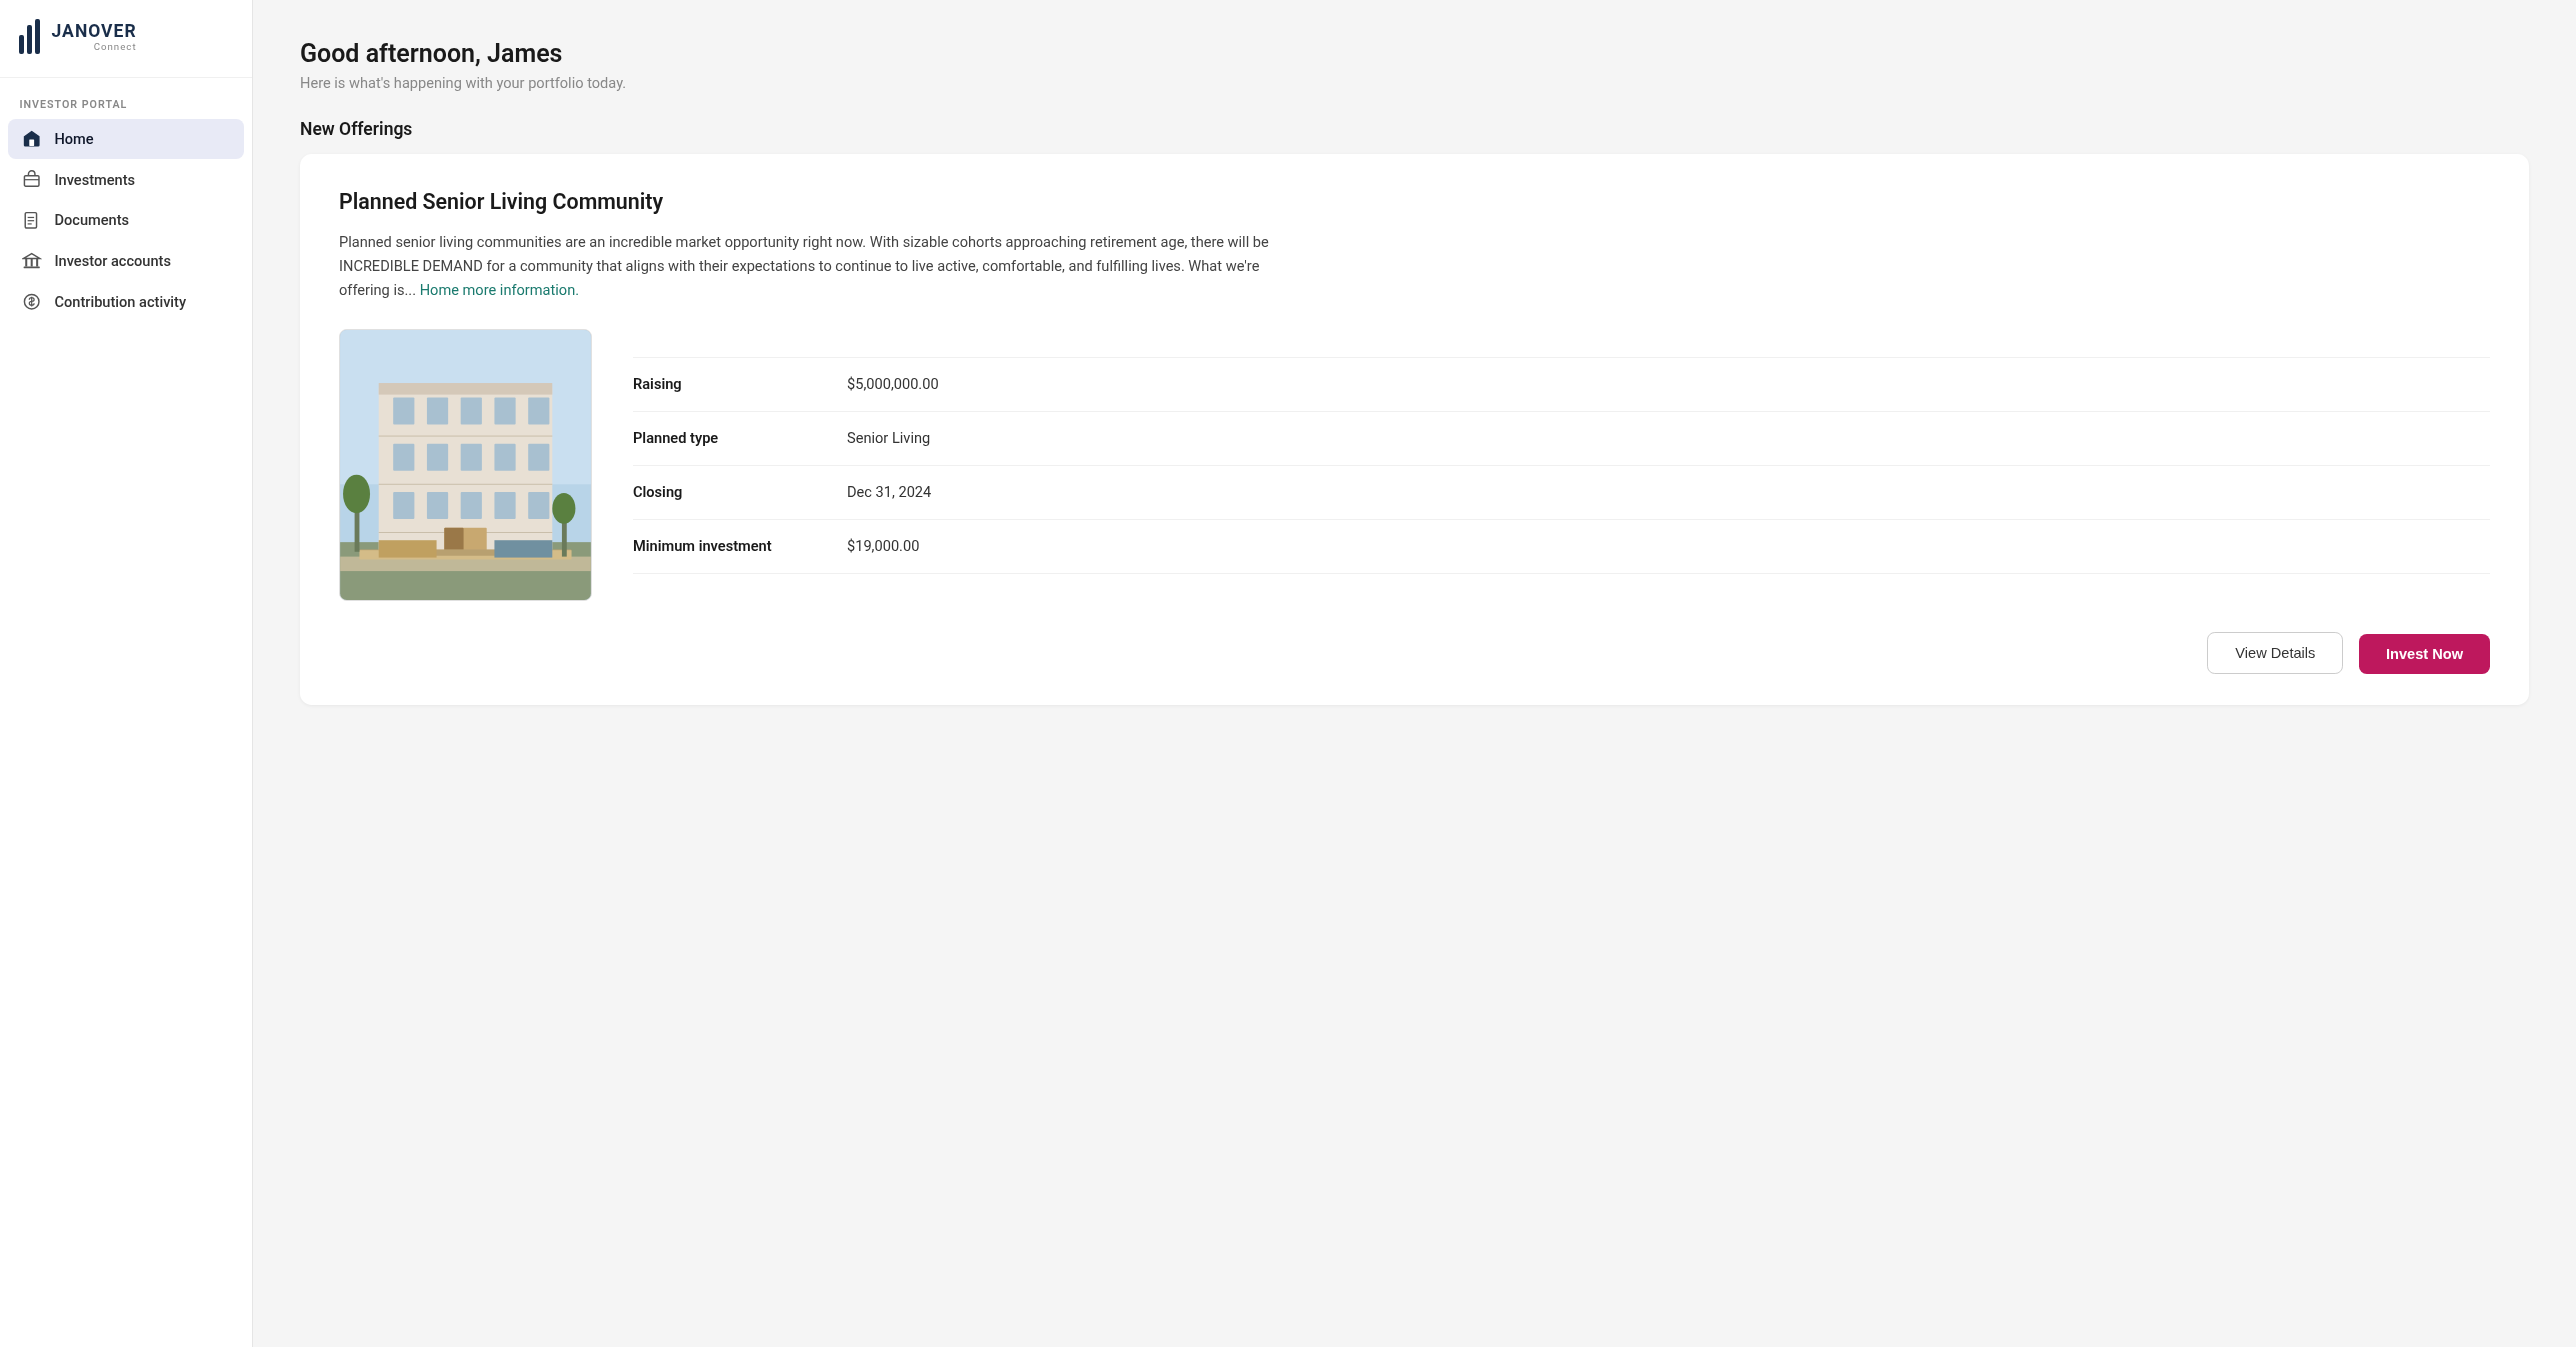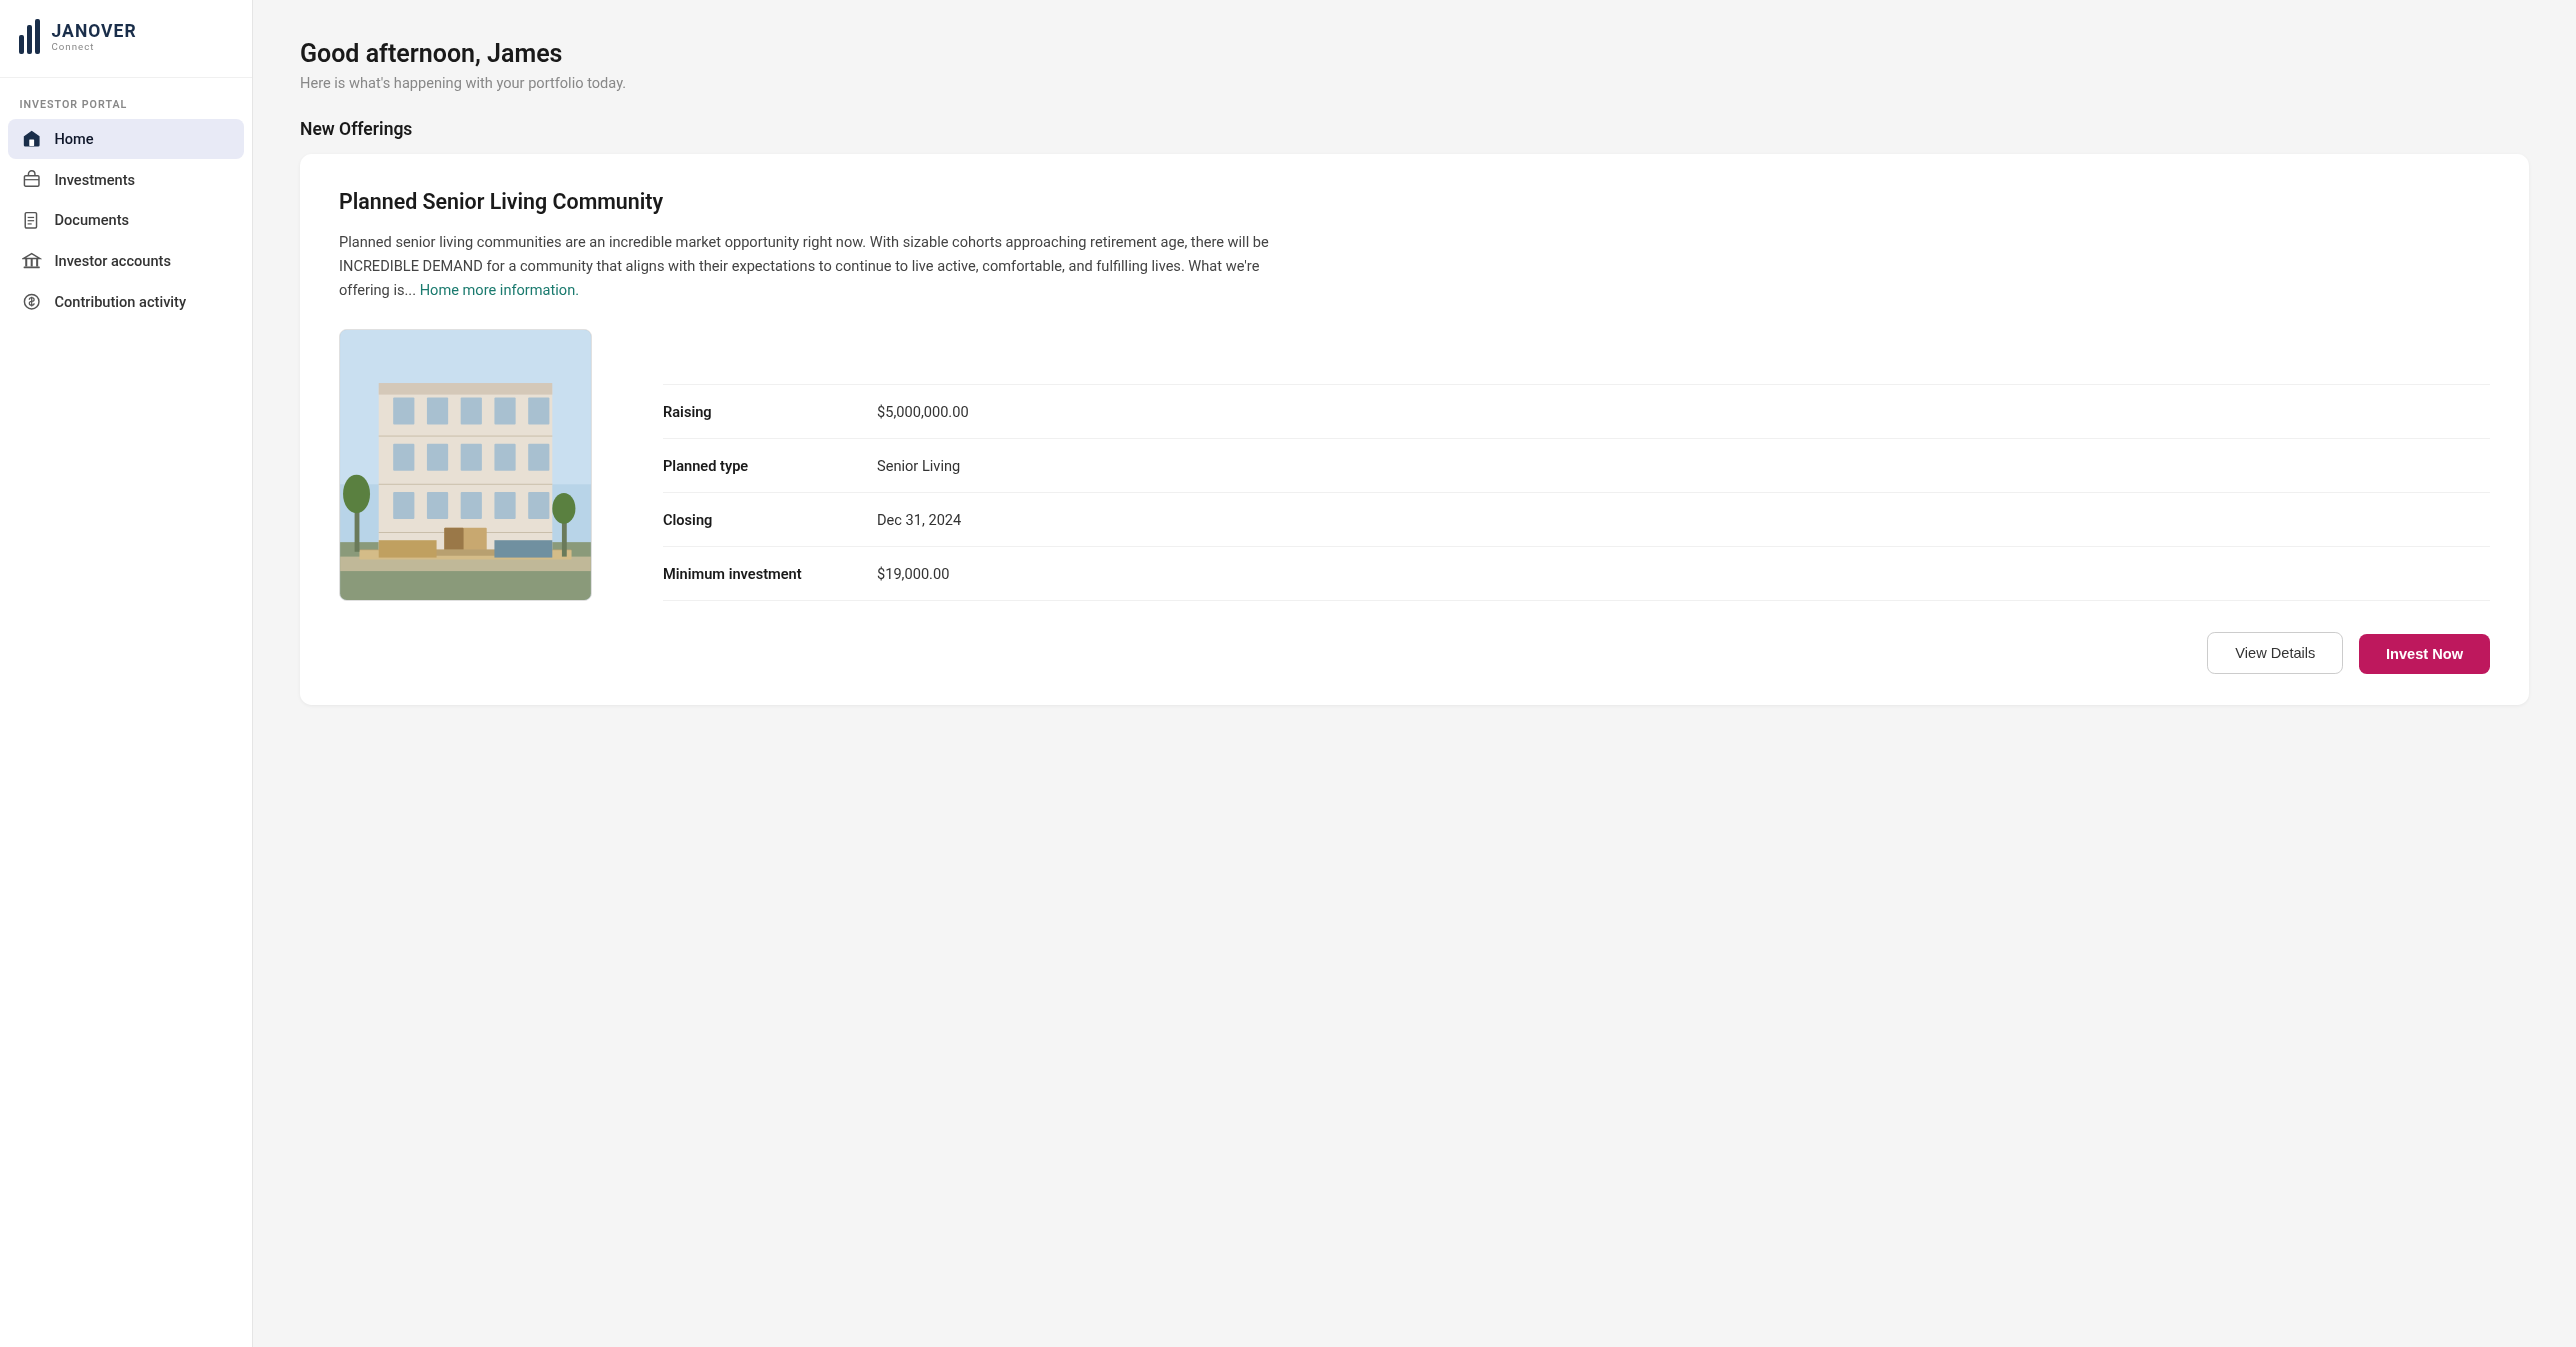--- a/index.html
+++ b/index.html
@@ -26,20 +26,21 @@
       flex-direction: column;
       padding: 0;
     }
 
     .logo-area {
       padding: 19.4px 19.4px 23px 19.4px;
       display: flex;
       align-items: center;
       gap: 11.7px;
       border-bottom: 1px solid #f0f0f0;
+      text-align: right;
     }
 
     .logo-icon {
       display: flex;
       align-items: flex-end;
       gap: 2.9px;
       height: 35px;
     }
 
     .logo-bar {
@@ -168,22 +169,22 @@
     }
 
     .view-more-link {
       color: #1a7a6e;
       text-decoration: none;
       font-size: 14.6px;
     }
 
     .offering-body {
       display: flex;
-      gap: 71px;
-      align-items: flex-end;
+      gap: 41px;
+      align-items: center;
       margin-bottom: 31px;
     }
 
     .property-image {
       width: 253px;
       min-width: 253px;
       height: 272px;
       border-radius: 7.8px;
       border: 1px solid #e0e0e0;
       overflow: hidden;

